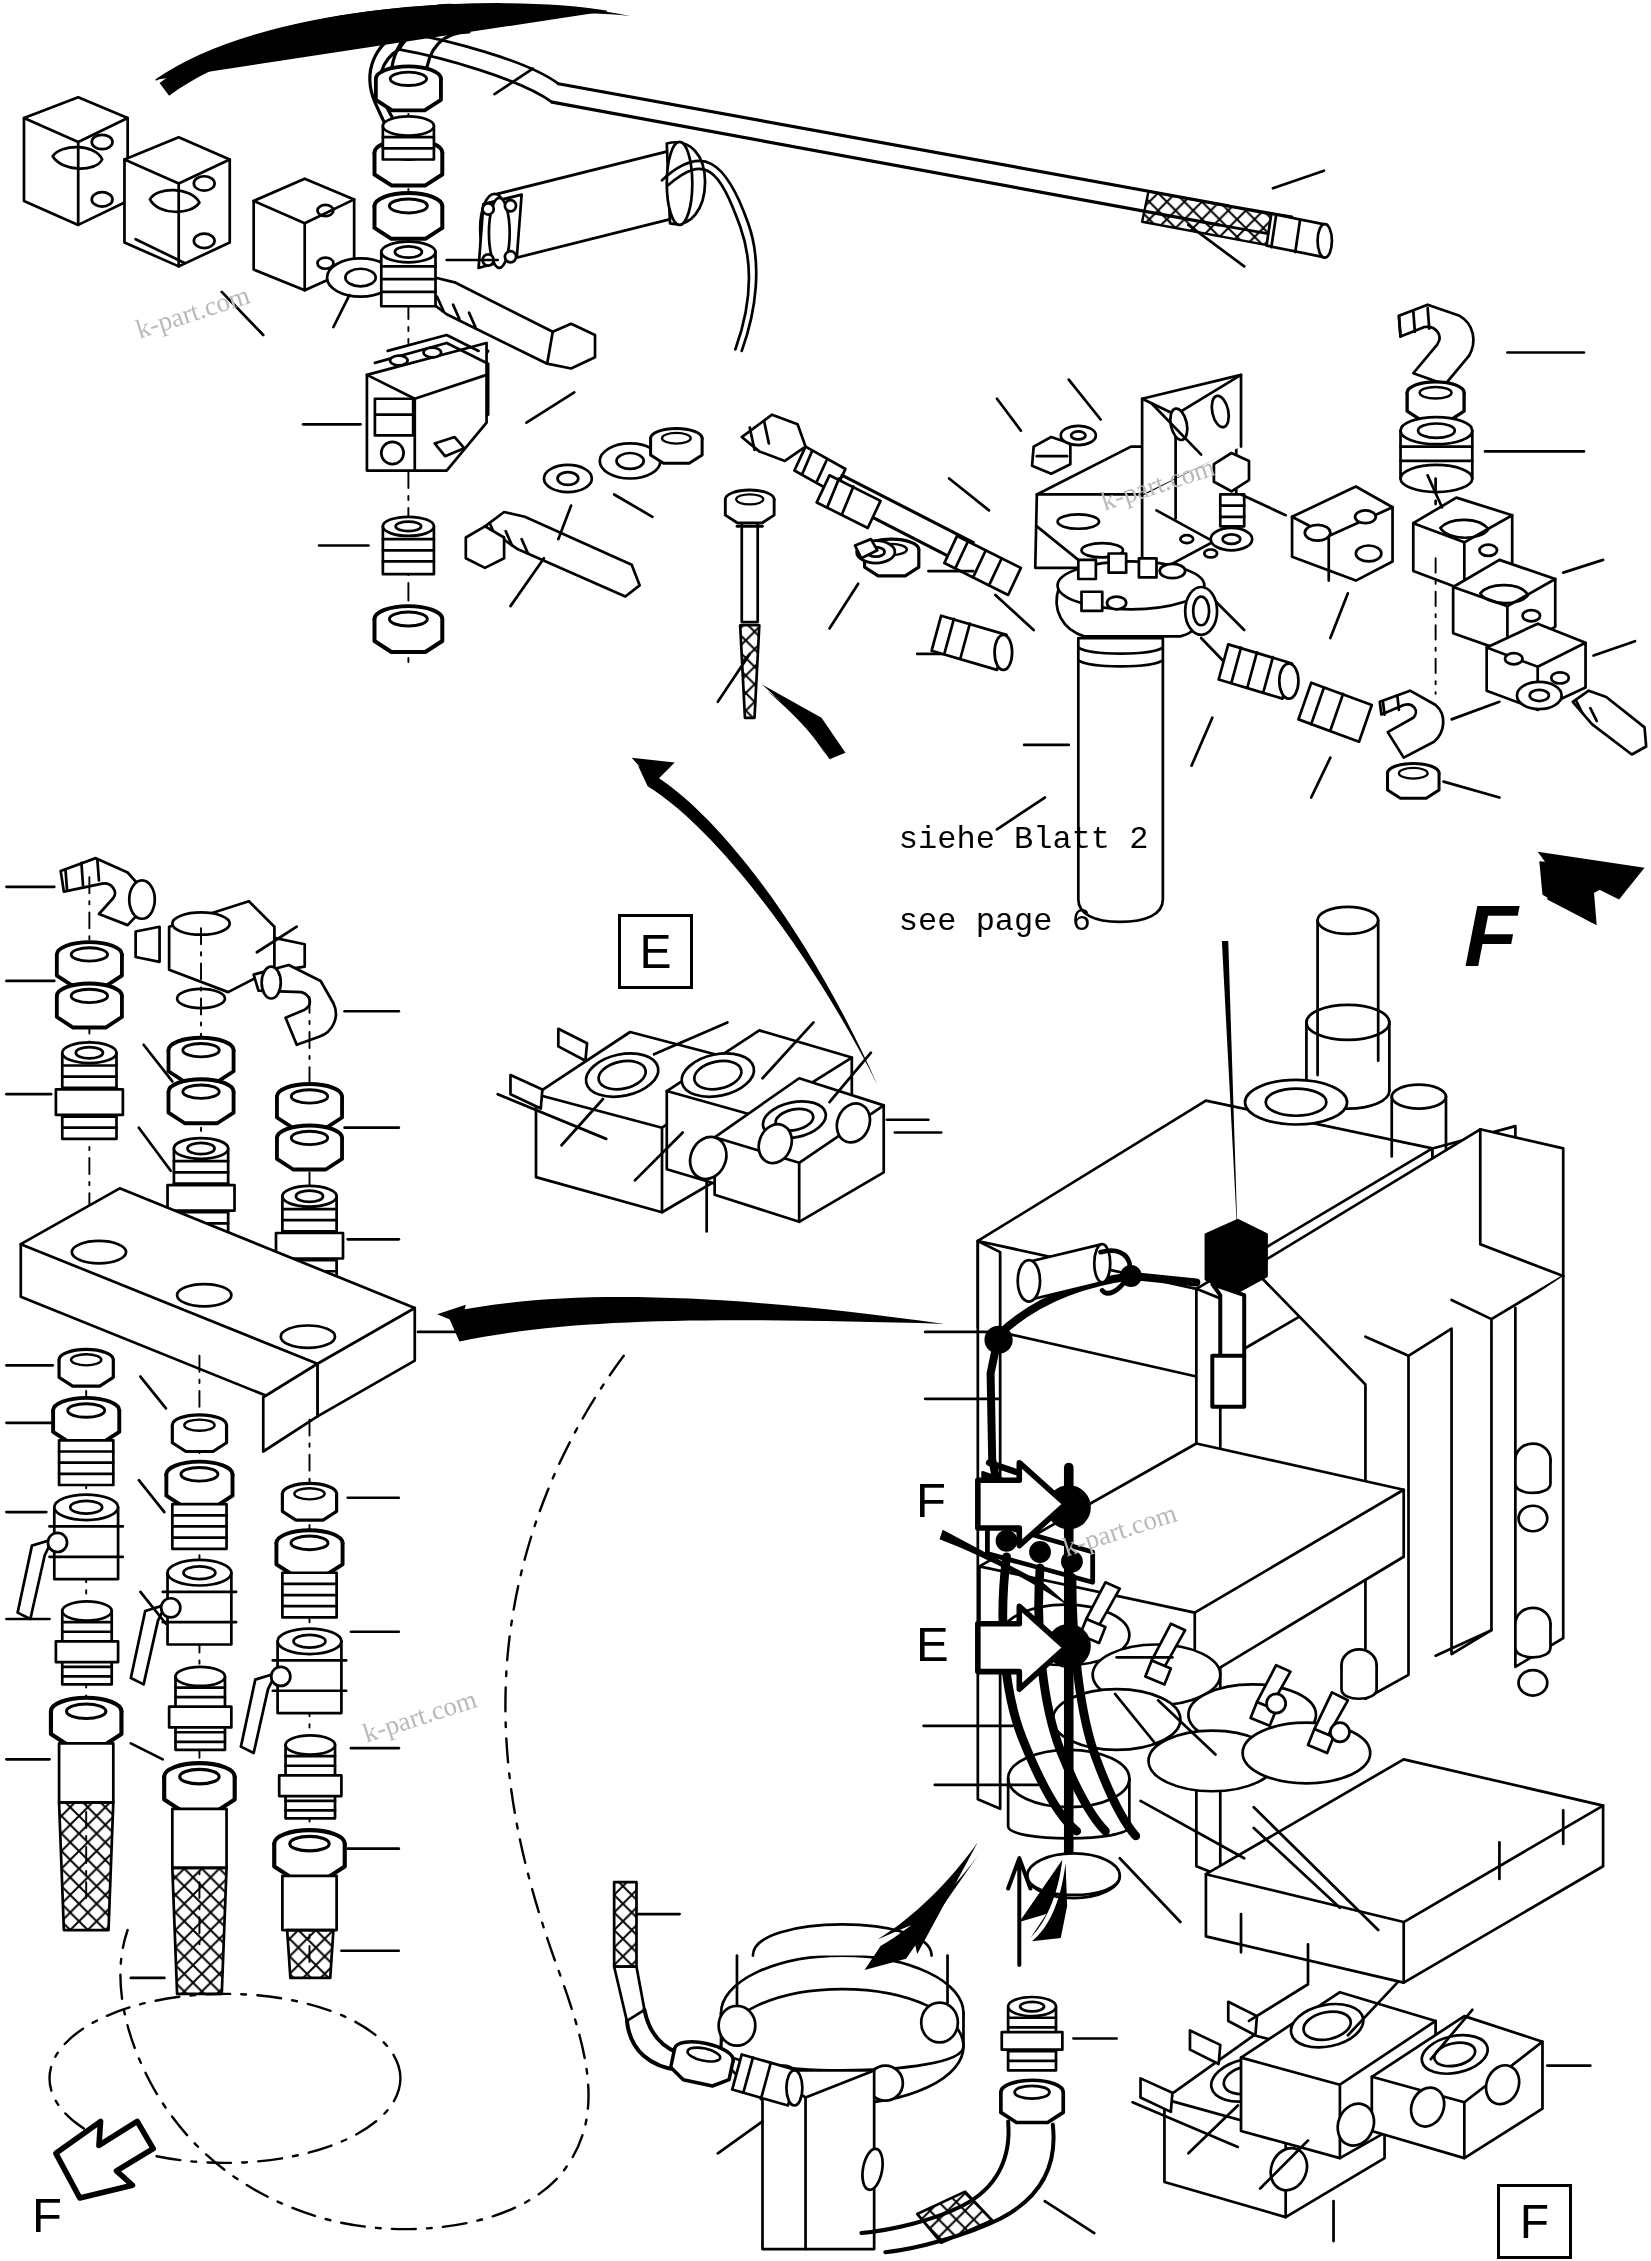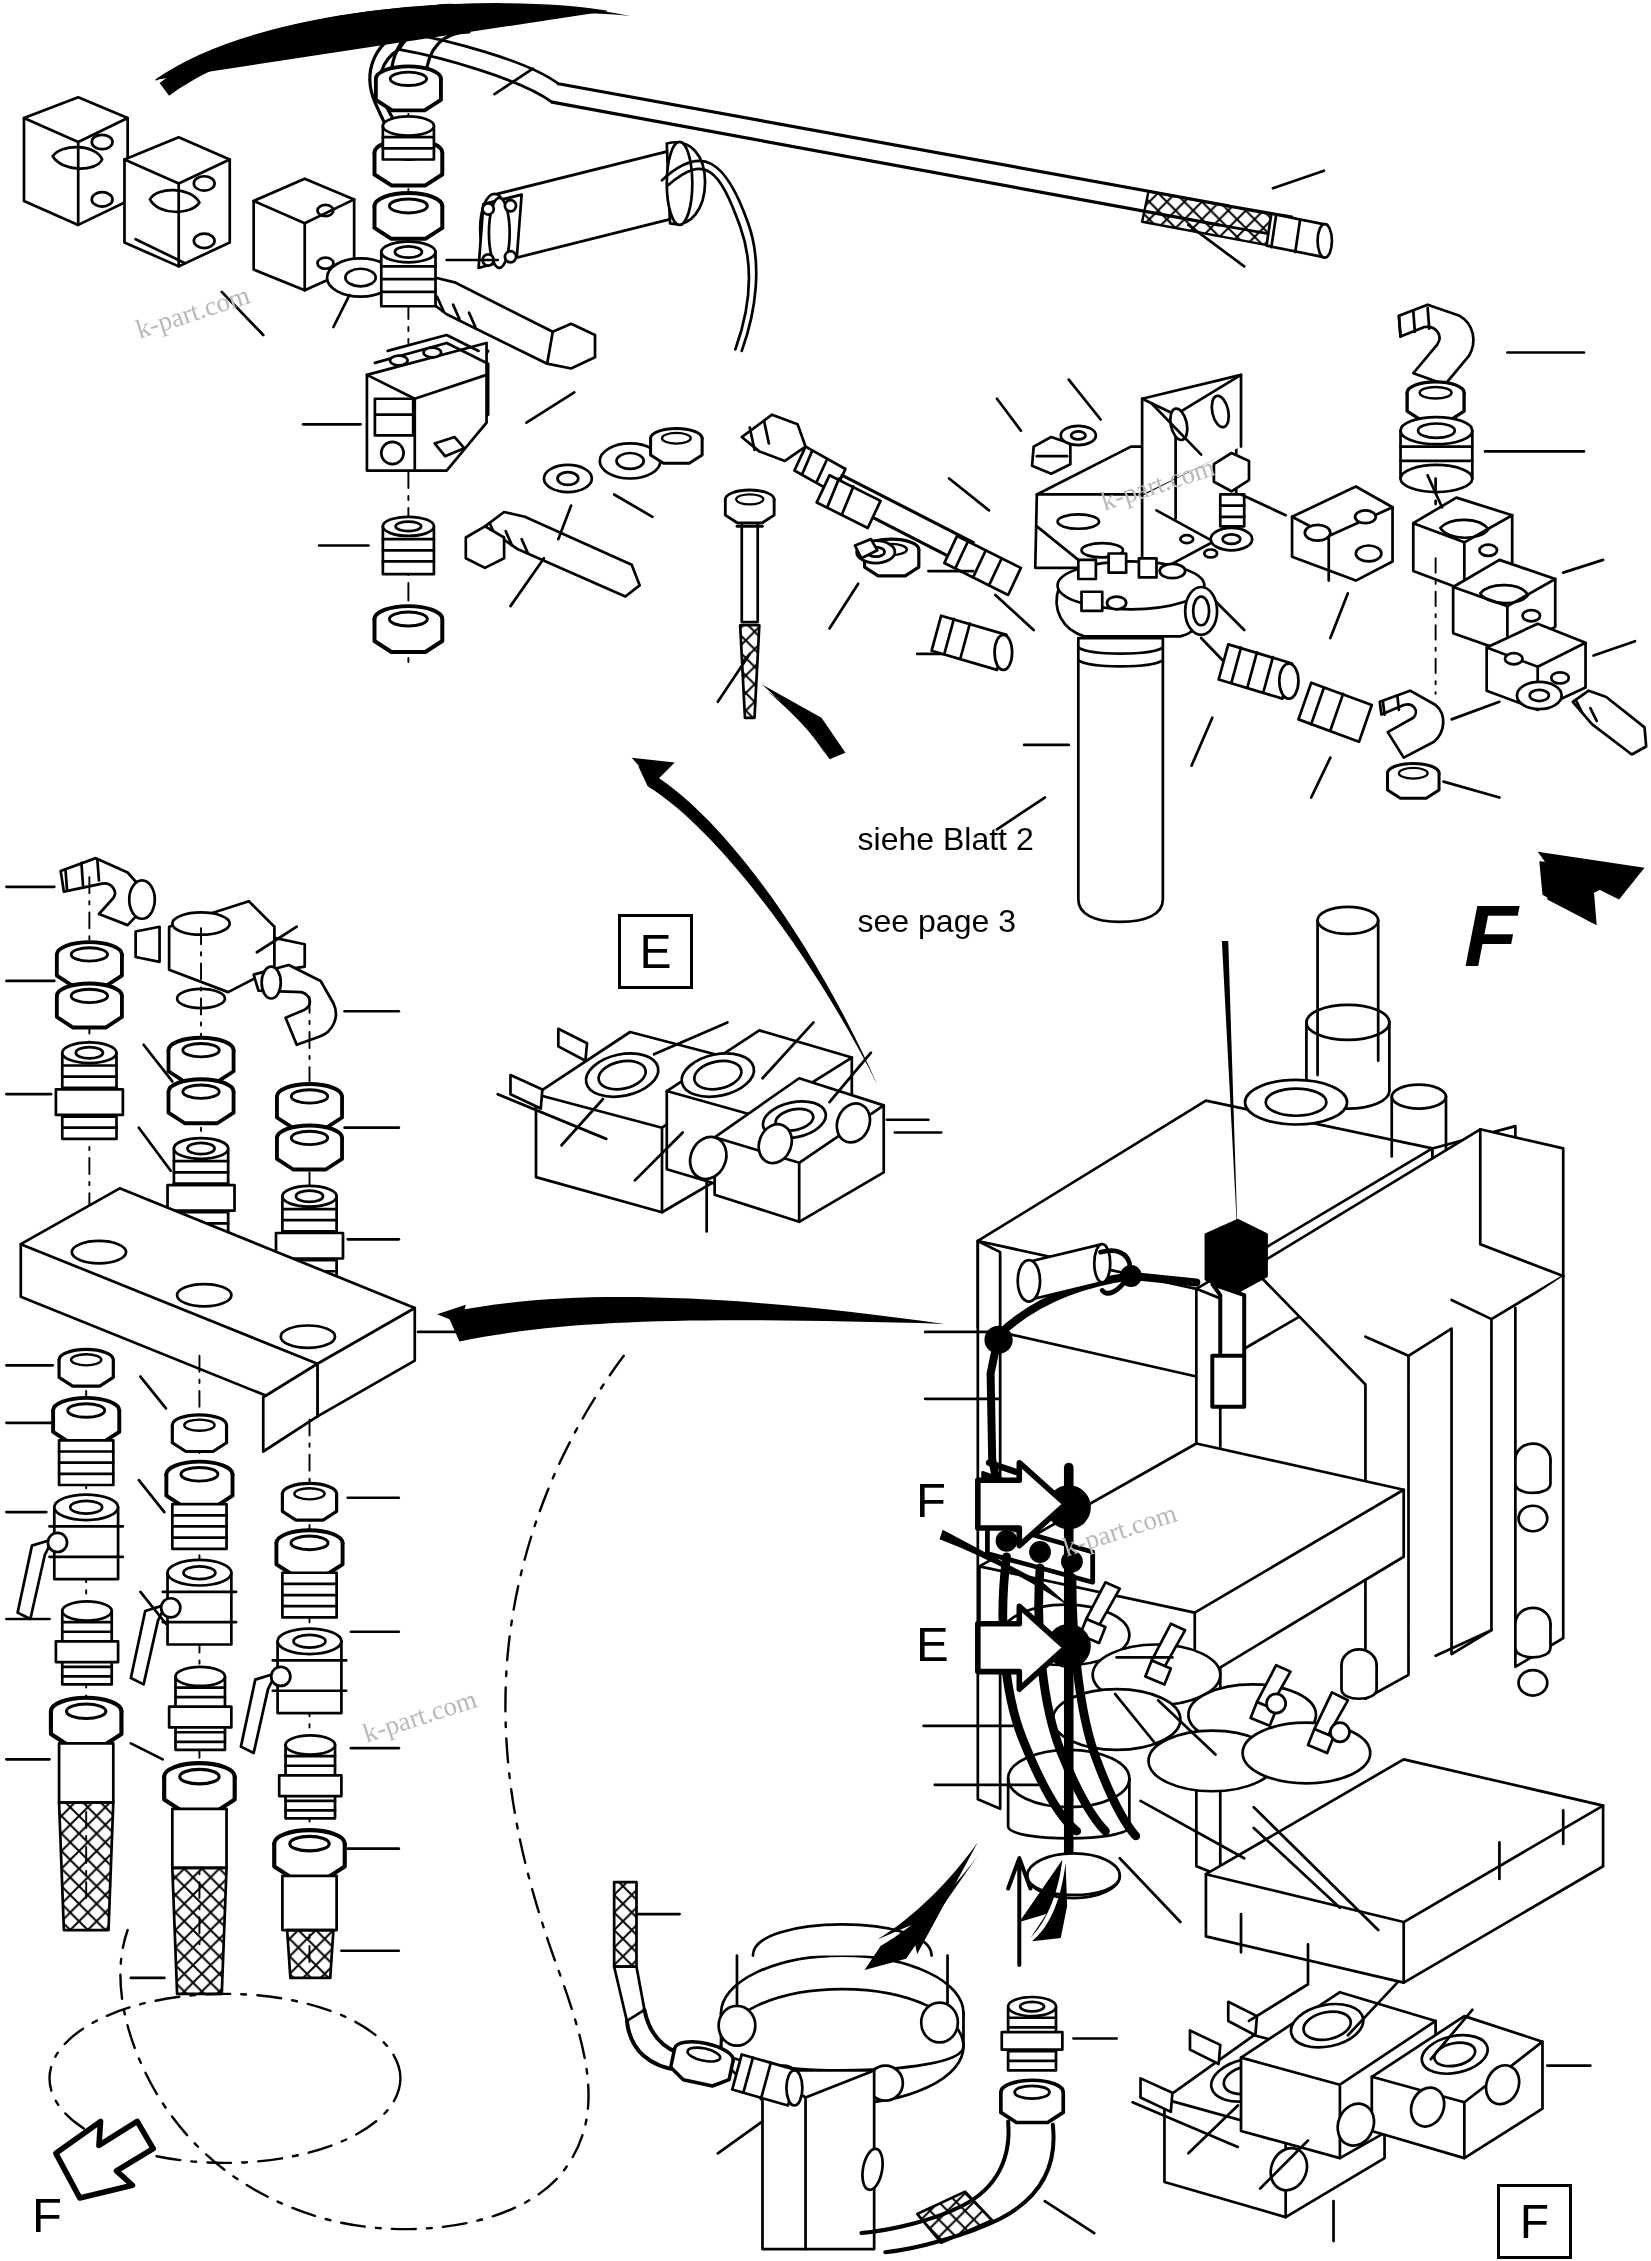--- a/index.html
+++ b/index.html
@@ -6,21 +6,21 @@
   html,body{margin:0;padding:0;background:#fff;}
   body{font-family:"Liberation Sans",sans-serif;}
   #sheet{
     position:relative;
     width:1651px;height:2261px;
     background:#fff;
     overflow:hidden;
   }
   #art{position:absolute;left:0;top:0;width:1651px;height:2261px;}
   .txt{position:absolute;white-space:pre;color:#000;}
-  .note{font-size:32px;line-height:41px;font-family:Liberation Sans, sans-serif;}
+  .note{font-size:32px;line-height:41px;font-family:Liberation Mono, monospace;}
   .boxlabel{
     position:absolute;border:3.2px solid #000;background:#fff;
     display:flex;align-items:center;justify-content:center;
     font-size:48px;font-weight:400;font-family:"Liberation Sans",sans-serif;
   }
   .plainlabel{
     position:absolute;font-size:49px;font-family:"Liberation Sans",sans-serif;color:#000;
   }
   .wm{
     position:absolute;color:#b9b9b9;font-size:27px;
@@ -759,21 +759,21 @@
 
     <path d="M1180,772 L1262,796 L1250,840 L1168,816 Z" fill="#fff"></path>
     <path d="M1196,776 L1184,820 M1216,782 L1204,826"></path>
     <ellipse cx="1258" cy="818" rx="11" ry="22" fill="#fff"></ellipse>
 
     </g>
   </svg>
 
   <div class="txt note" style="left:822px;top:778px;">
     <span>siehe Blatt 2</span><br>
-    <span>see page 3</span>
+    <span>see page 6</span>
   </div>
 
   <div class="boxlabel" style="left:618px;top:914px;width:69px;height:69px;">
     <span>E</span>
   </div>
 
   <div class="boxlabel" style="left:1497px;top:2184px;width:69px;height:69px;">
     <span>F</span>
   </div>
 

